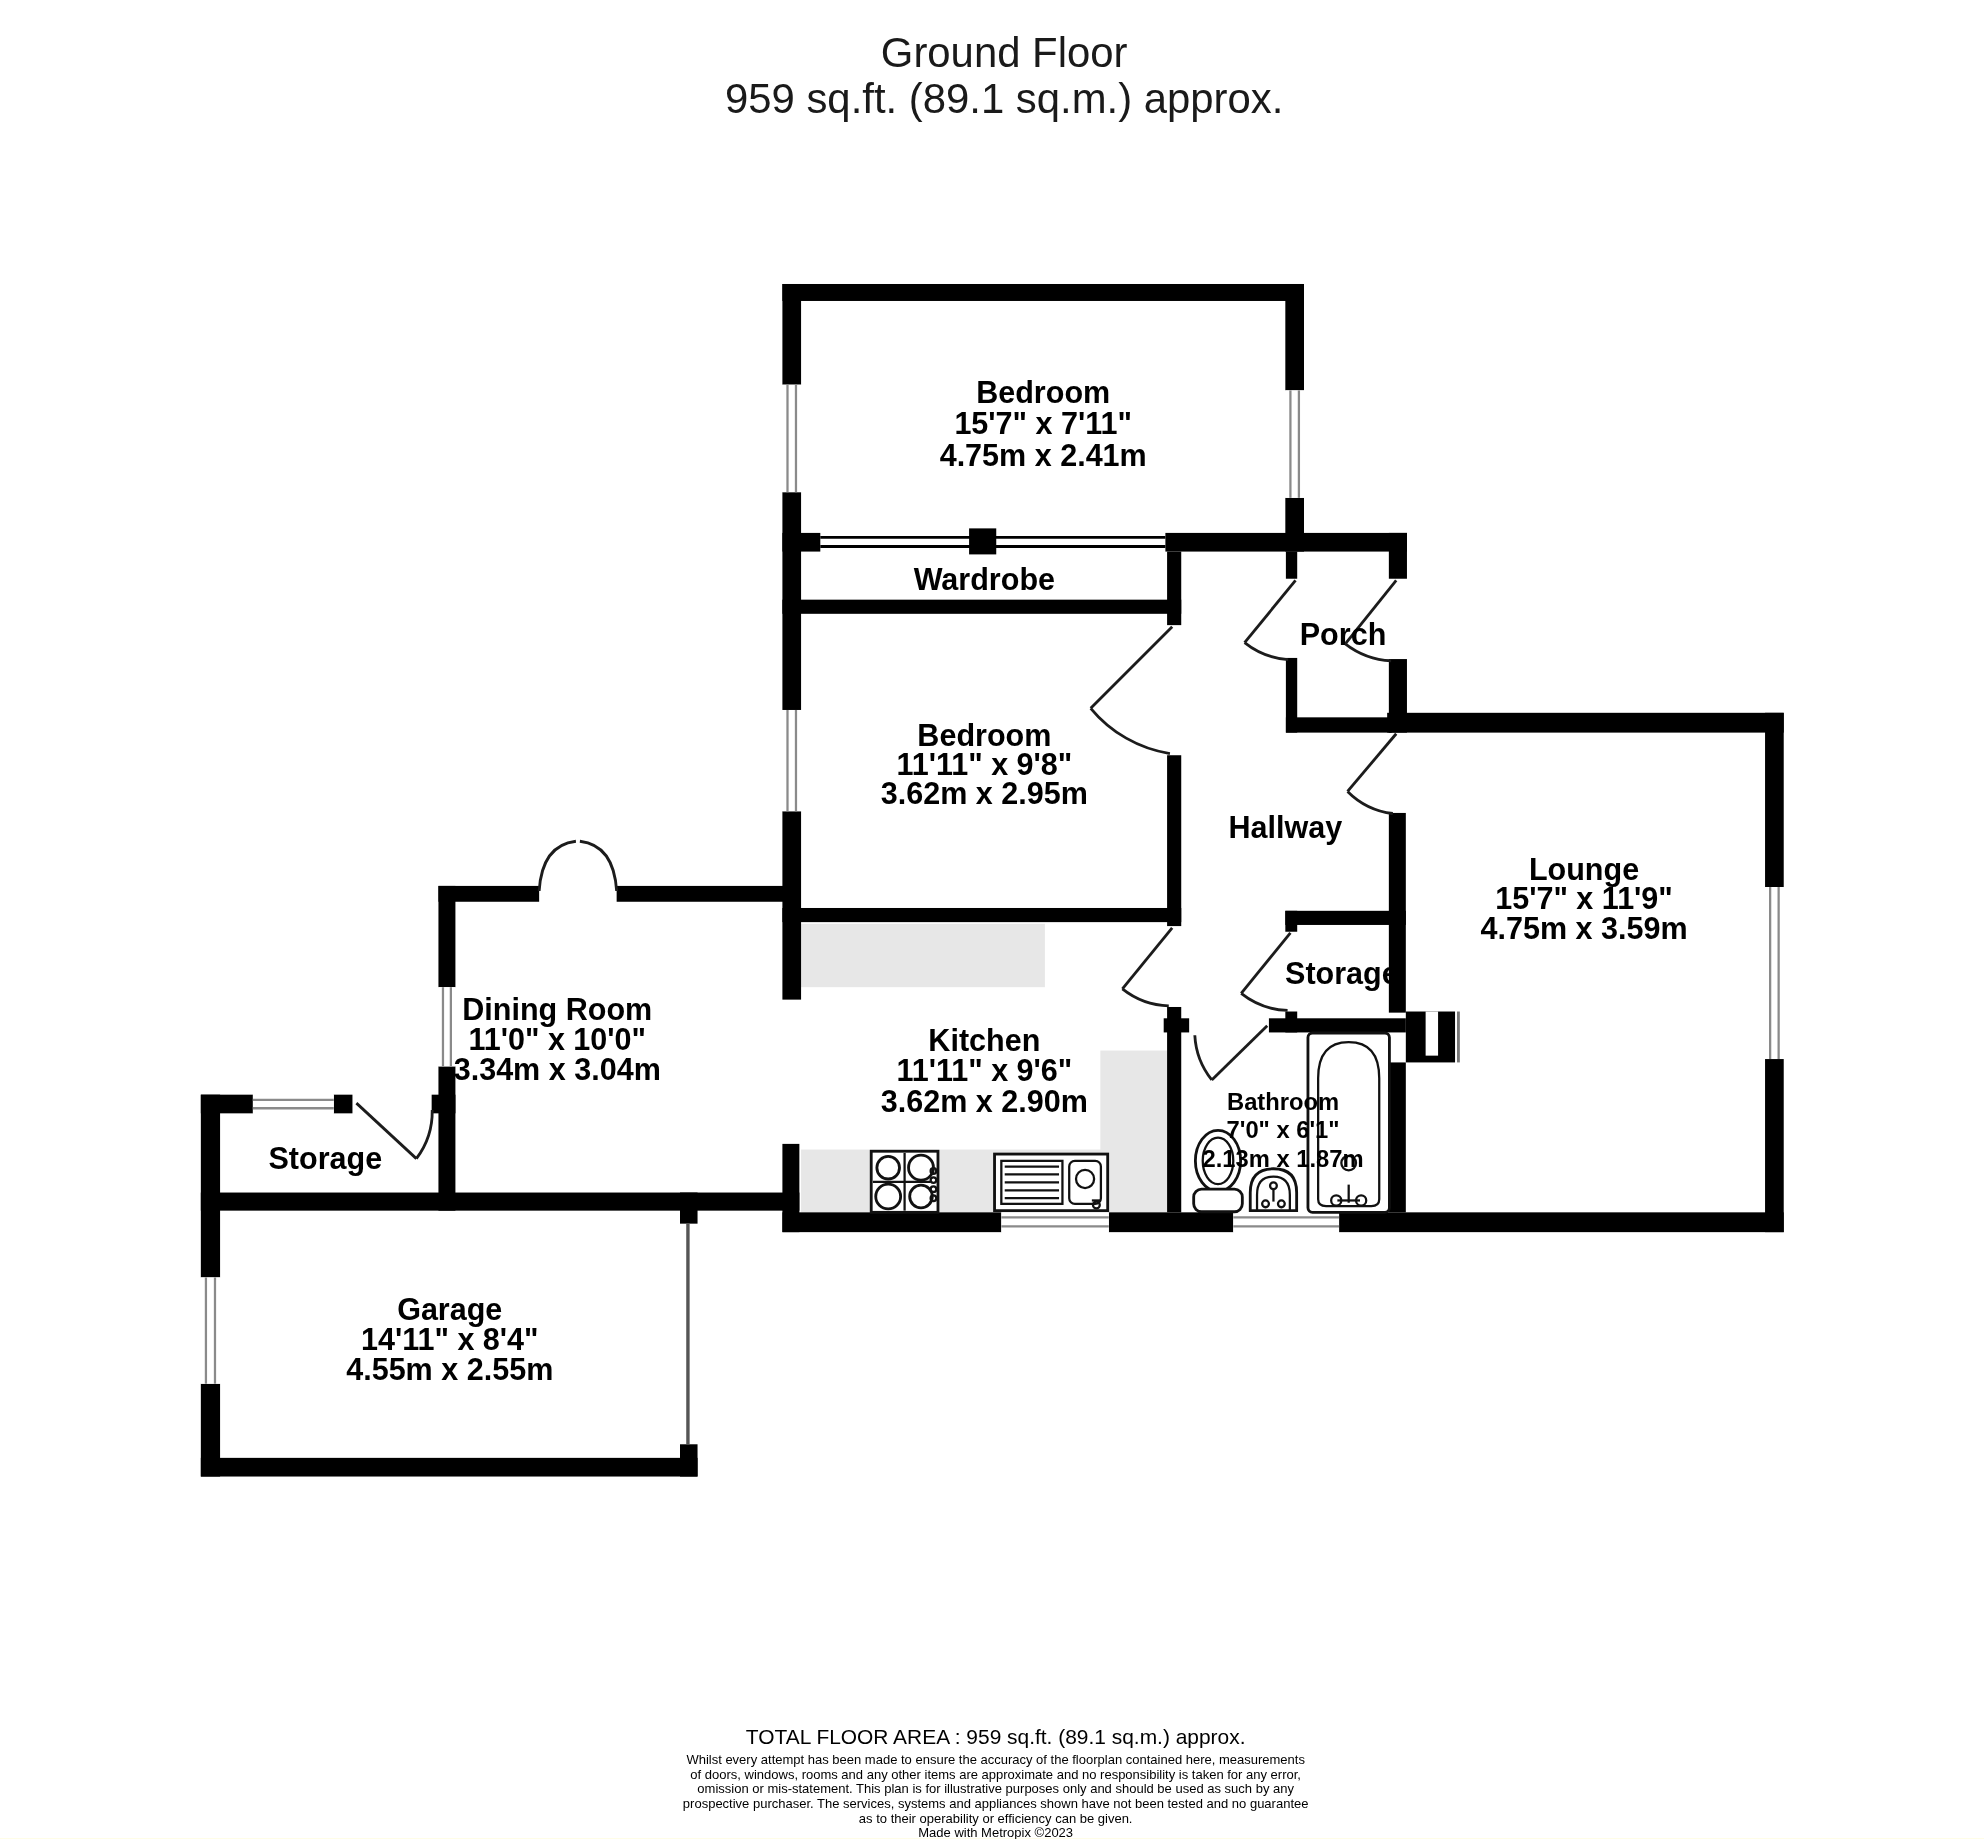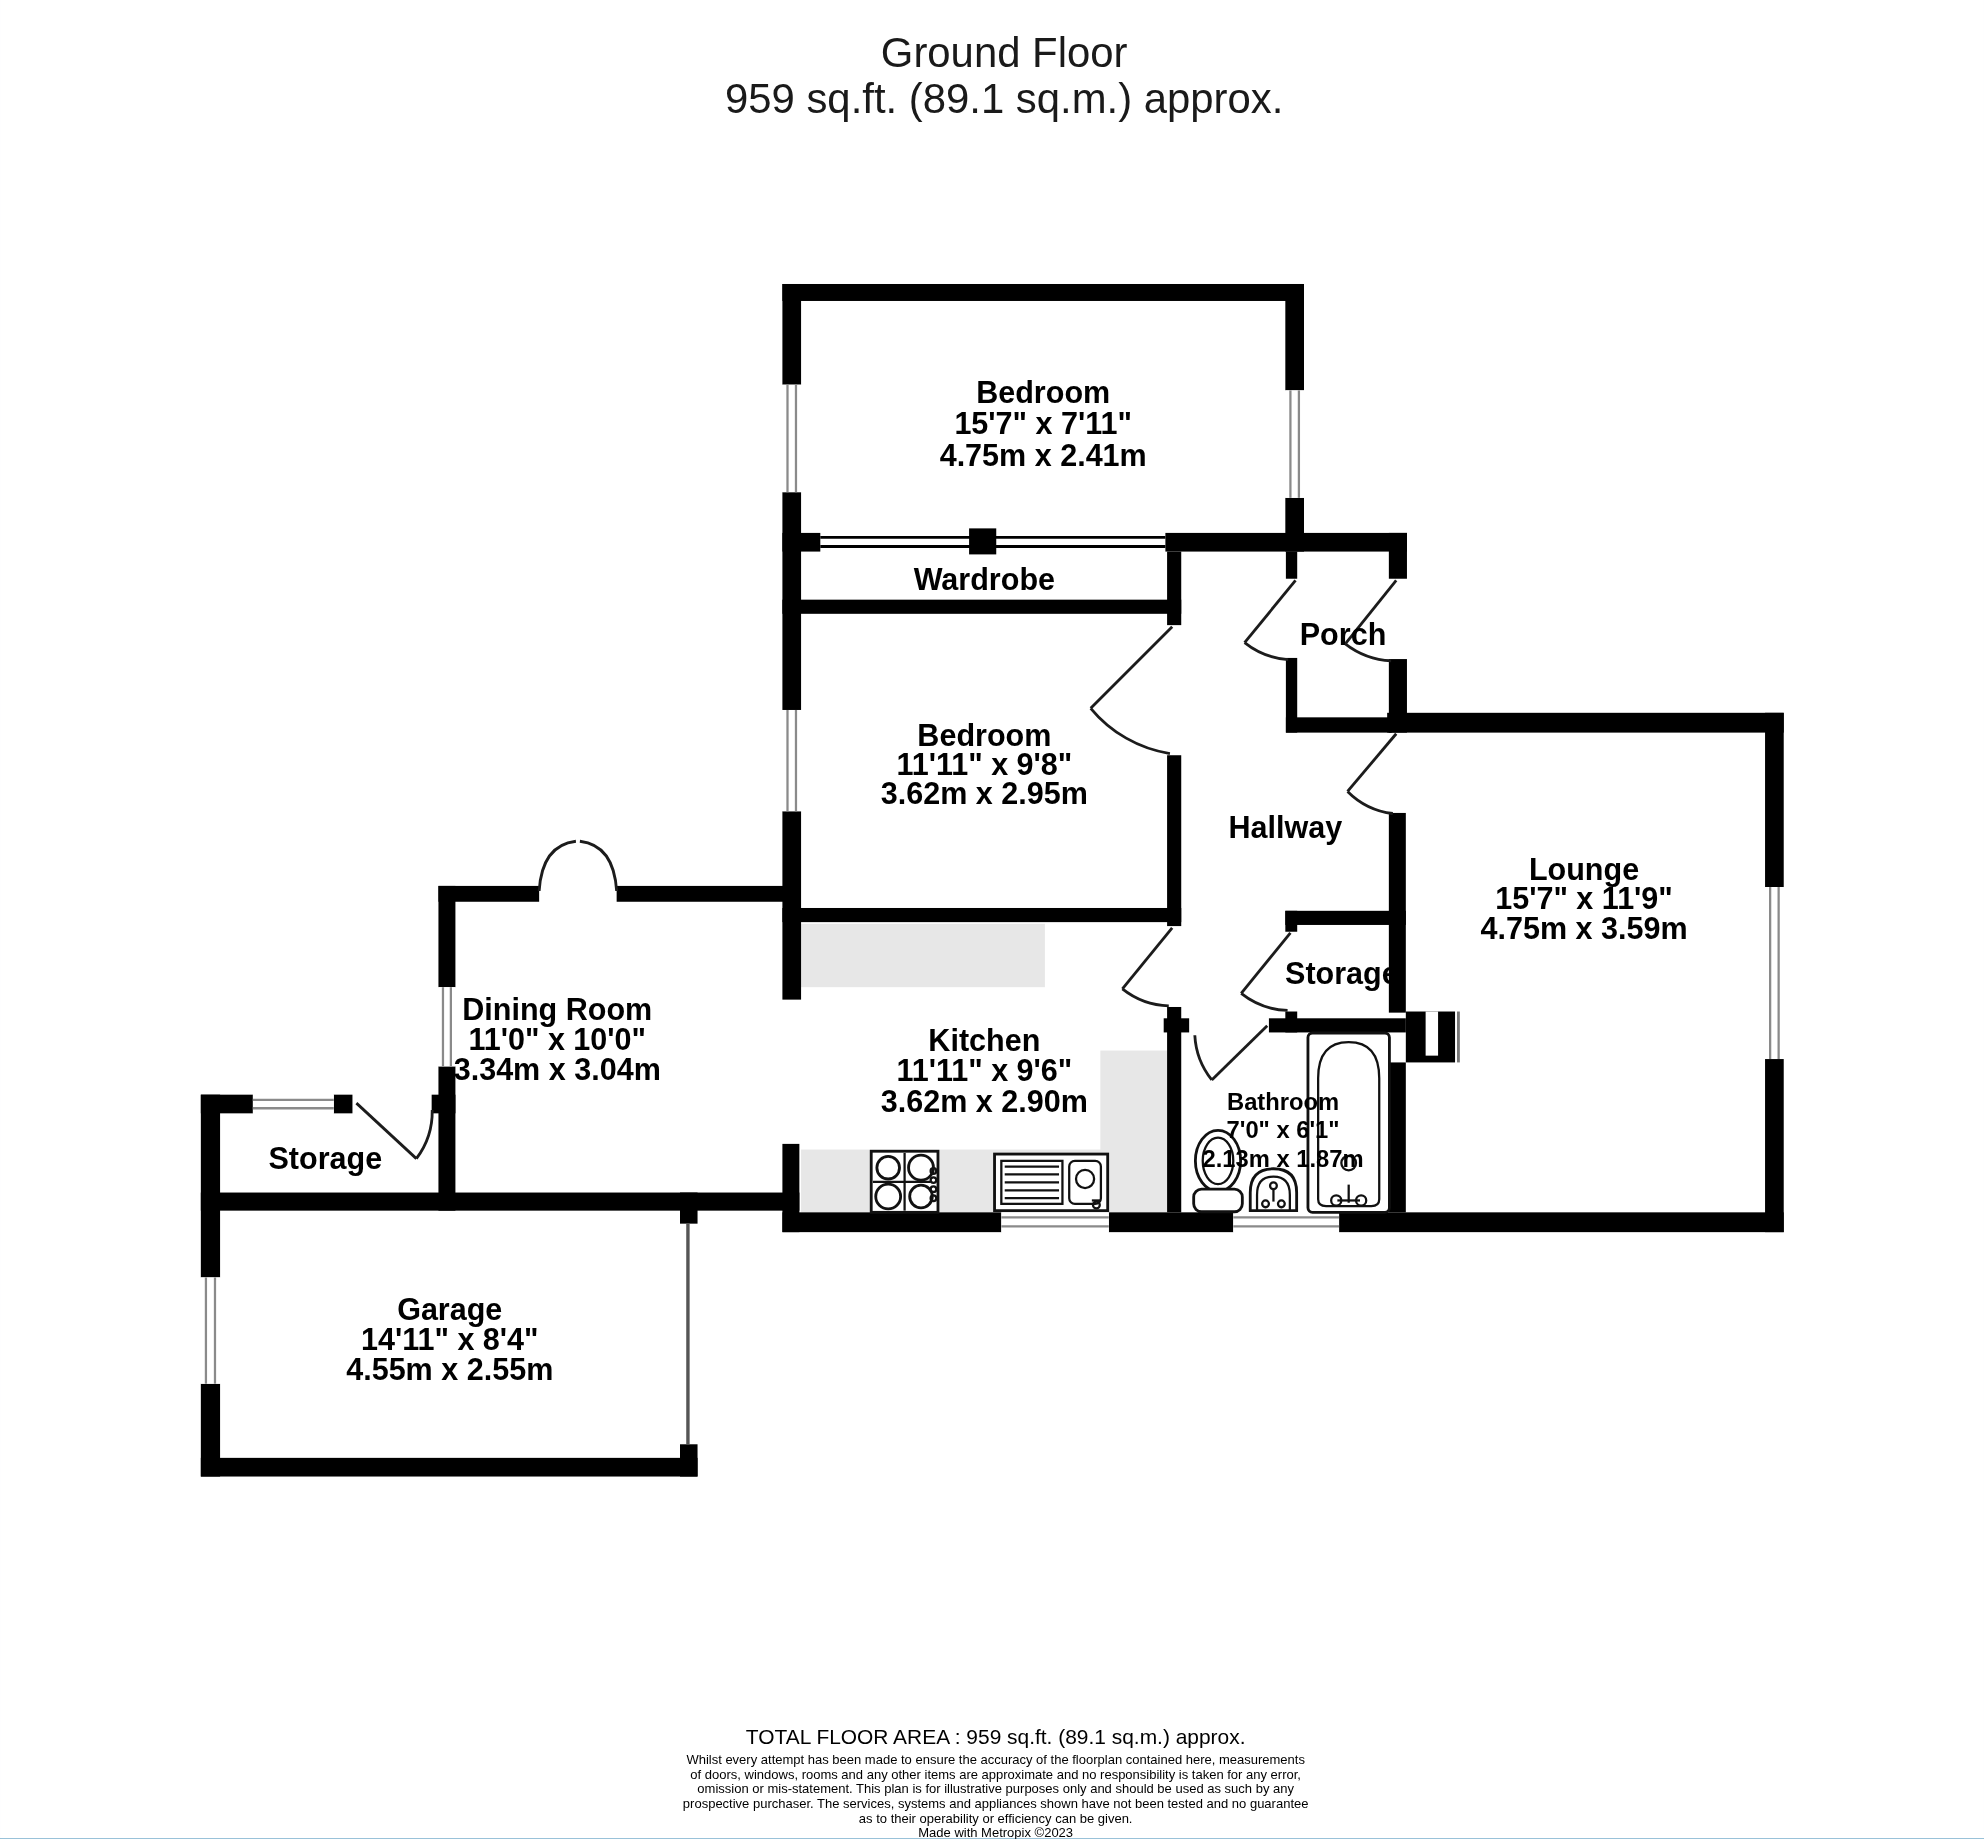--- a/index.html
+++ b/index.html
@@ -1,16 +1,16 @@
 <!DOCTYPE html>
 <html style="font-size:9px"><head>
 <meta charset="utf-8">
 <style>
   html,body{margin:0;padding:0;background:#ffffff;}
-  .page{width:100%;max-width:1985px;margin:0 auto;background:#0369a1;}
+  .page{width:100%;max-width:1985px;margin:0 auto;background:#fef9c3;}
   svg{display:block;width:100%;height:auto;}
   text{font-family:"Liberation Sans","DejaVu Sans",sans-serif;fill:#000;}
   .room-name,.room-dim{font-weight:bold;font-size:54px;text-anchor:middle;}
   .room-name-sm,.room-dim-sm{font-weight:bold;font-size:42px;text-anchor:middle;}
   .title-text{font-size:74px;text-anchor:middle;fill:#1a1a1a;}
   .footer-total{font-size:37px;text-anchor:middle;}
   .footer-small{font-size:23px;text-anchor:middle;}
   .wall{fill:#000;stroke:none;}
   .counter{fill:#e7e7e7;stroke:none;}
   .winrect{fill:#ffffff;stroke:none;}

